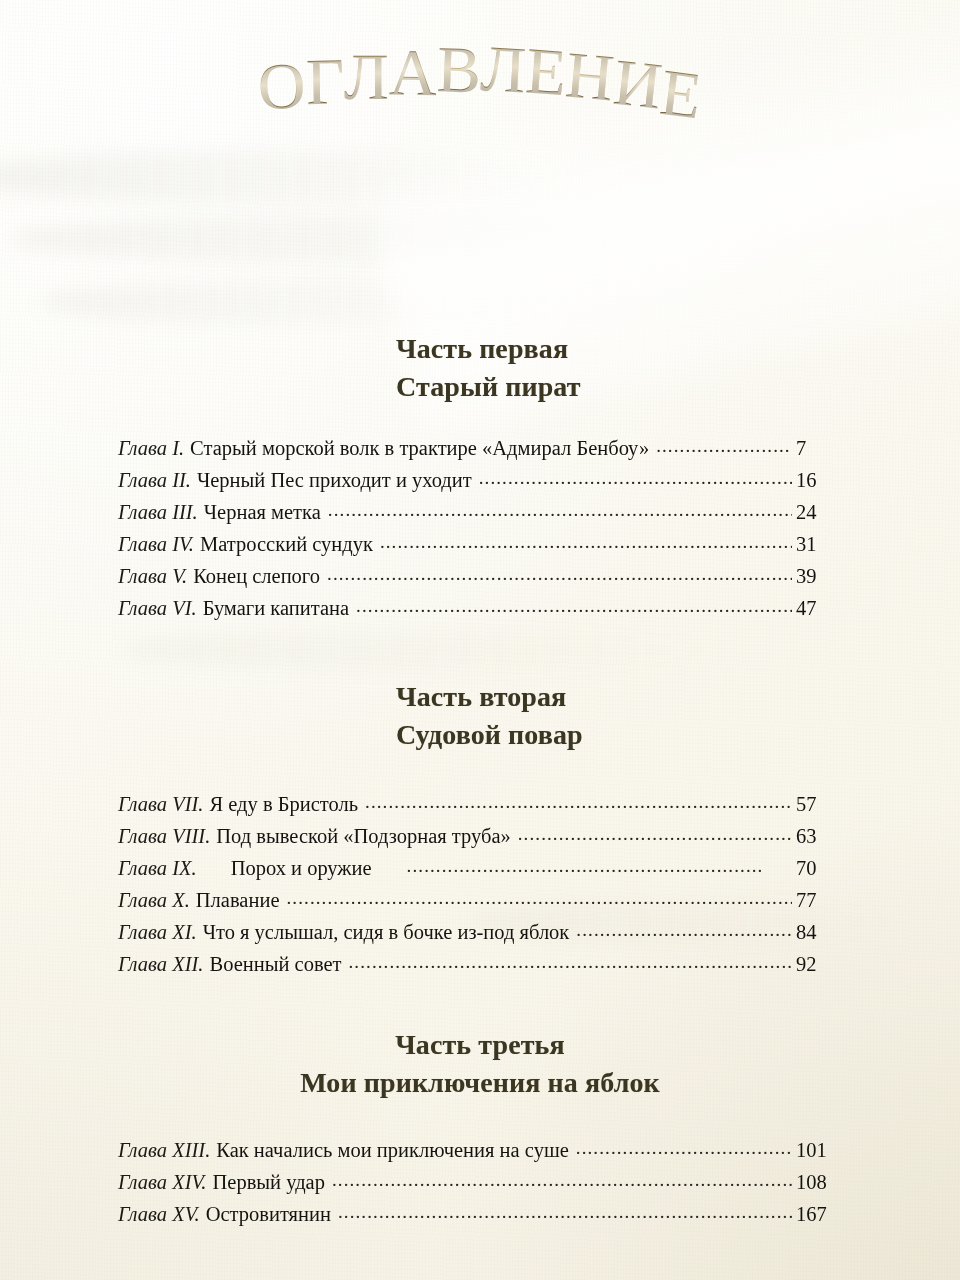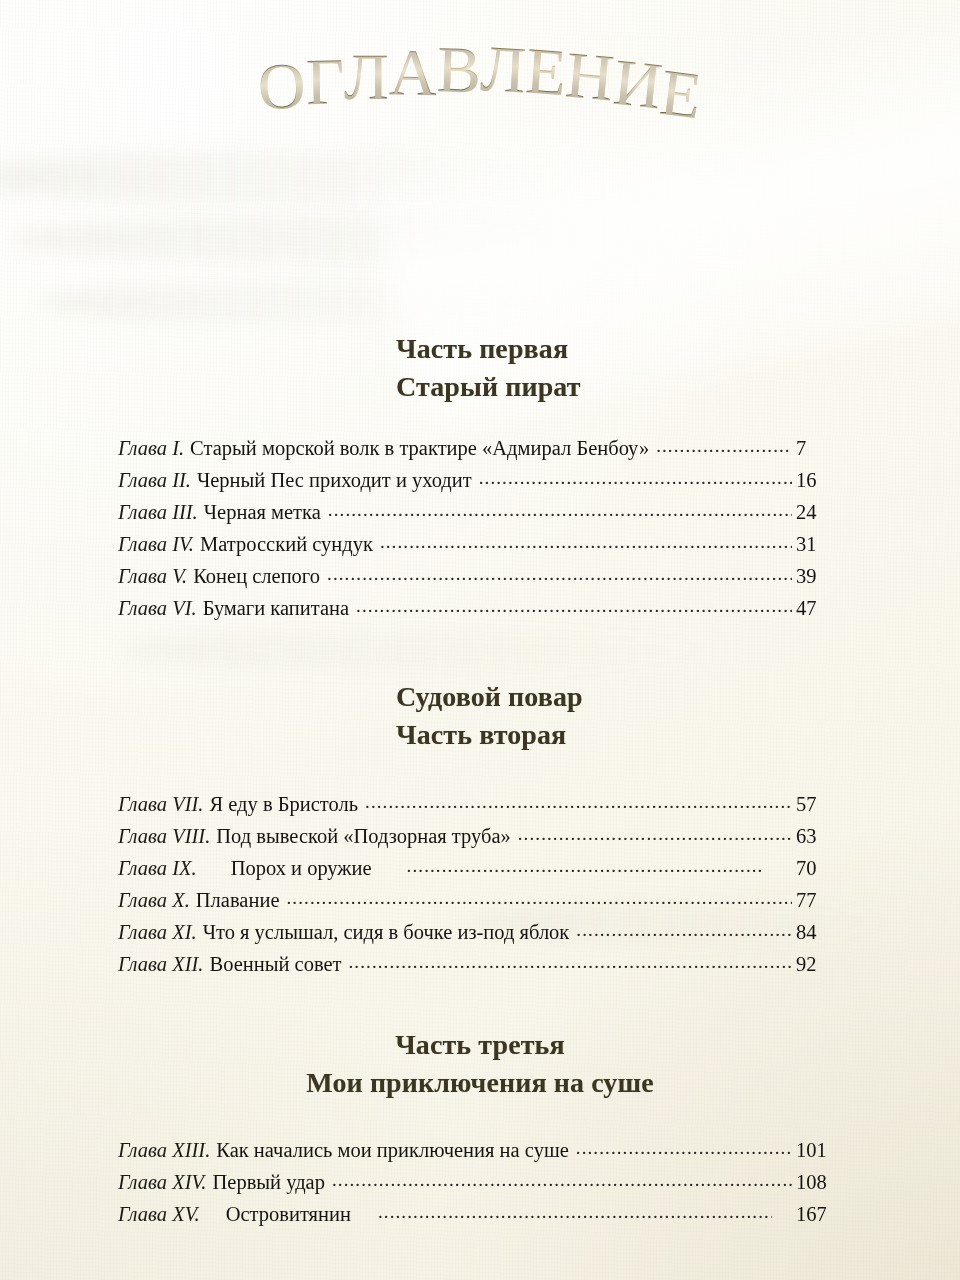--- a/index.html
+++ b/index.html
@@ -228,22 +228,22 @@
           <li class="chapter-row" style="margin-top: 11.5px;">
             <span class="ch-label">Глава VI.</span>
             <span class="ch-title">Бумаги капитана</span>
             <span class="leader"></span>
             <span class="page-num">47</span>
           </li>
         </ul>
       </div>
       <div class="part" style="margin-top: 59px;">
         <div class="part-head align-left">
+          <span class="ph-line">Часть вторая</span>
           <span class="ph-line">Судовой повар</span>
-          <span class="ph-line">Часть вторая</span>
         </div>
         <ul class="chapters" style="margin-top: 40px;">
           <li class="chapter-row" style="margin-top: 0px;">
             <span class="ch-label">Глава VII.</span>
             <span class="ch-title">Я еду в Бристоль</span>
             <span class="leader"></span>
             <span class="page-num">57</span>
           </li>
           <li class="chapter-row" style="margin-top: 11.5px;">
             <span class="ch-label">Глава VIII.</span>
@@ -273,36 +273,36 @@
             <span class="ch-label">Глава XII.</span>
             <span class="ch-title">Военный совет</span>
             <span class="leader"></span>
             <span class="page-num">92</span>
           </li>
         </ul>
       </div>
       <div class="part" style="margin-top: 52px;">
         <div class="part-head align-center">
           <span class="ph-line">Часть третья</span>
-          <span class="ph-line">Мои приключения на суше</span>
+          <span class="ph-line">Мои приключения на яблок</span>
         </div>
         <ul class="chapters" style="margin-top: 38px;">
           <li class="chapter-row" style="margin-top: 0px; justify-content: space-between;">
             <span class="ch-label">Глава XIII.</span>
             <span class="ch-title">Как начались мои приключения на суше</span>
             <span class="leader"></span>
             <span class="page-num">101</span>
           </li>
           <li class="chapter-row" style="margin-top: 11.5px;">
             <span class="ch-label">Глава XIV.</span>
             <span class="ch-title">Первый удар</span>
             <span class="leader"></span>
             <span class="page-num">108</span>
           </li>
-          <li class="chapter-row" style="margin-top: 11.5px; gap: 20px;">
+          <li class="chapter-row" style="margin-top: 11.5px;">
             <span class="ch-label">Глава XV.</span>
             <span class="ch-title">Островитянин</span>
             <span class="leader"></span>
             <span class="page-num">167</span>
           </li>
         </ul>
       </div>
     </div>
 
 </div>

